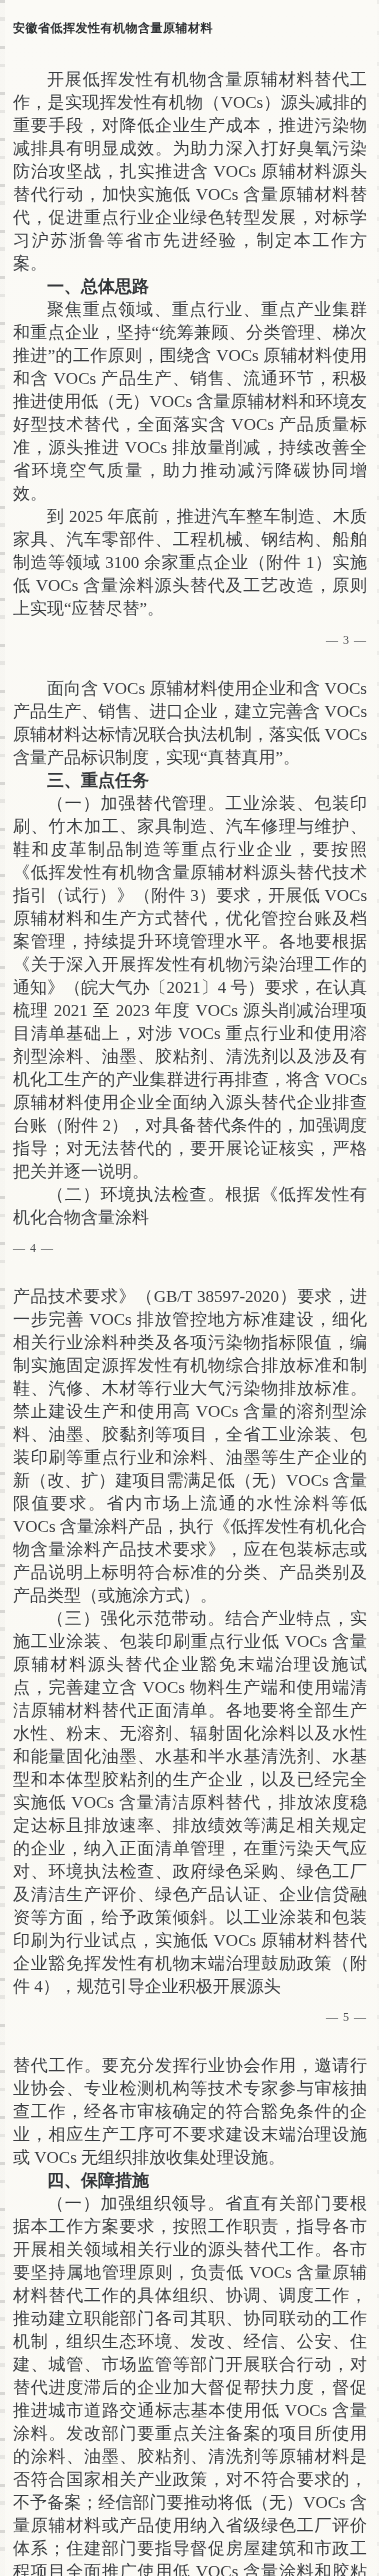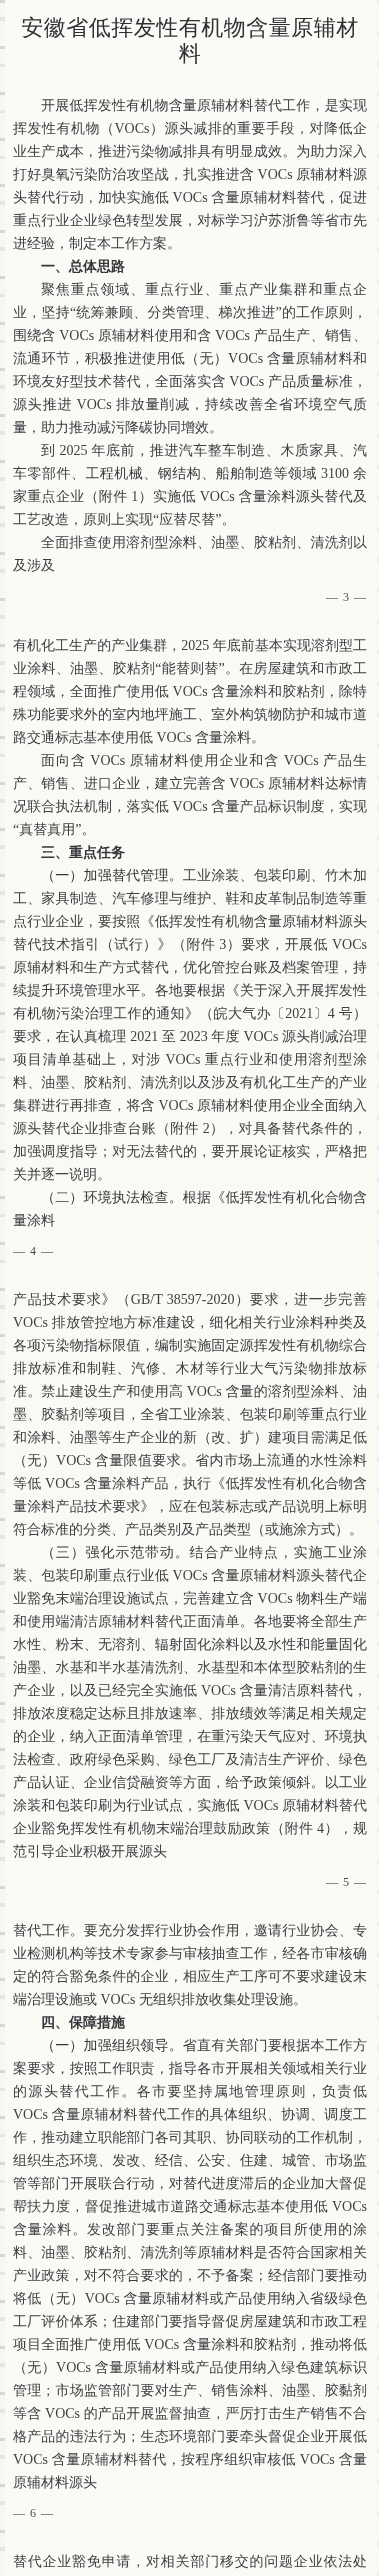--- a/index.html
+++ b/index.html
@@ -17,24 +17,24 @@
     opacity:.45;
   }
   .scan-edge-right{
     position:absolute;right:0;top:0;bottom:0;width:2.6px;pointer-events:none;
     background:repeating-linear-gradient(180deg,
       rgba(60,60,62,.20) 0 4.1px, rgba(60,60,62,.02) 4.1px 31px);
     opacity:.35;
   }
   .inner{padding:8.2px 13px 0 13px;}
   .doc-title{
-    font-size:22px;font-weight:400;text-align:center;line-height:26px;
+    font-size:12px;font-weight:700;line-height:26px;
     margin:7.2px 0 27px;color:#2e3134;letter-spacing:0.5px;
   }
-  .para,.heading{font-size:14px;line-height:23px;text-align:justify;}
+  .para,.heading{font-size:17px;line-height:23px;text-align:justify;}
   .para{text-indent:2em;}
   .para.cont{text-indent:0;}
   .heading{
     font-weight:700;text-indent:2em;
     font-family:Liberation Serif, serif;
     color:#34373a;
   }
   .lead{font-weight:400;color:#34373a;}
   .pagenum{
     font-size:12px;line-height:23px;margin:8.2px 0 25px;color:#4a4d50;
@@ -51,23 +51,21 @@
   <div class="scan-edge-right"></div>
   <div class="inner">
     <div class="doc-title">
       <div>安徽省低挥发性有机物含量原辅材料</div>
     </div>
     <div>
         <div class="para"><span>开展低挥发性有机物含量原辅材料替代工作，是实现挥发性有机物（VOCs）源头减排的重要手段，对降低企业生产成本，推进污染物减排具有明显成效。为助力深入打好臭氧污染防治攻坚战，扎实推进含 VOCs 原辅材料源头替代行动，加快实施低 VOCs 含量原辅材料替代，促进重点行业企业绿色转型发展，对标学习沪苏浙鲁等省市先进经验，制定本工作方案。</span></div>
         <div class="heading"><span>一、总体思路</span></div>
         <div class="para"><span>聚焦重点领域、重点行业、重点产业集群和重点企业，坚持“统筹兼顾、分类管理、梯次推进”的工作原则，围绕含 VOCs 原辅材料使用和含 VOCs 产品生产、销售、流通环节，积极推进使用低（无）VOCs 含量原辅材料和环境友好型技术替代，全面落实含 VOCs 产品质量标准，源头推进 VOCs 排放量削减，持续改善全省环境空气质量，助力推动减污降碳协同增效。</span></div>
         <div class="para"><span>到 2025 年底前，推进汽车整车制造、木质家具、汽车零部件、工程机械、钢结构、船舶制造等领域 3100 余家重点企业（附件 1）实施低 VOCs 含量涂料源头替代及工艺改造，原则上实现“应替尽替”。</span></div>
-        <div class="para"><span>全面排查使用溶剂型涂料、油墨、胶粘剂、清洗剂以及涉及</span></div>
         <div class="pagenum pn-right">— 3 —</div>
-        <div class="para cont"><span>有机化工生产的产业集群，2025 年底前基本实现溶剂型工业涂料、油墨、胶粘剂“能替则替”。在房屋建筑和市政工程领域，全面推广使用低 VOCs 含量涂料和胶粘剂，除特殊功能要求外的室内地坪施工、室外构筑物防护和城市道路交通标志基本使用低 VOCs 含量涂料。</span></div>
         <div class="para"><span>面向含 VOCs 原辅材料使用企业和含 VOCs 产品生产、销售、进口企业，建立完善含 VOCs 原辅材料达标情况联合执法机制，落实低 VOCs 含量产品标识制度，实现“真替真用”。</span></div>
         <div class="heading"><span>三、重点任务</span></div>
         <div class="para"><span class="lead">（一）加强替代管理。</span><span>工业涂装、包装印刷、竹木加工、家具制造、汽车修理与维护、鞋和皮革制品制造等重点行业企业，要按照《低挥发性有机物含量原辅材料源头替代技术指引（试行）》（附件 3）要求，开展低 VOCs 原辅材料和生产方式替代，优化管控台账及档案管理，持续提升环境管理水平。各地要根据《关于深入开展挥发性有机物污染治理工作的通知》（皖大气办〔2021〕4 号）要求，在认真梳理 2021 至 2023 年度 VOCs 源头削减治理项目清单基础上，对涉 VOCs 重点行业和使用溶剂型涂料、油墨、胶粘剂、清洗剂以及涉及有机化工生产的产业集群进行再排查，将含 VOCs 原辅材料使用企业全面纳入源头替代企业排查台账（附件 2），对具备替代条件的，加强调度指导；对无法替代的，要开展论证核实，严格把关并逐一说明。</span></div>
         <div class="para"><span class="lead">（二）环境执法检查。</span><span>根据《低挥发性有机化合物含量涂料</span></div>
         <div class="pagenum pn-left">— 4 —</div>
         <div class="para cont"><span>产品技术要求》（GB/T 38597-2020）要求，进一步完善 VOCs 排放管控地方标准建设，细化相关行业涂料种类及各项污染物指标限值，编制实施固定源挥发性有机物综合排放标准和制鞋、汽修、木材等行业大气污染物排放标准。禁止建设生产和使用高 VOCs 含量的溶剂型涂料、油墨、胶黏剂等项目，全省工业涂装、包装印刷等重点行业和涂料、油墨等生产企业的新（改、扩）建项目需满足低（无）VOCs 含量限值要求。省内市场上流通的水性涂料等低 VOCs 含量涂料产品，执行《低挥发性有机化合物含量涂料产品技术要求》，应在包装标志或产品说明上标明符合标准的分类、产品类别及产品类型（或施涂方式）。</span></div>
         <div class="para"><span class="lead">（三）强化示范带动。</span><span>结合产业特点，实施工业涂装、包装印刷重点行业低 VOCs 含量原辅材料源头替代企业豁免末端治理设施试点，完善建立含 VOCs 物料生产端和使用端清洁原辅材料替代正面清单。各地要将全部生产水性、粉末、无溶剂、辐射固化涂料以及水性和能量固化油墨、水基和半水基清洗剂、水基型和本体型胶粘剂的生产企业，以及已经完全实施低 VOCs 含量清洁原料替代，排放浓度稳定达标且排放速率、排放绩效等满足相关规定的企业，纳入正面清单管理，在重污染天气应对、环境执法检查、政府绿色采购、绿色工厂及清洁生产评价、绿色产品认证、企业信贷融资等方面，给予政策倾斜。以工业涂装和包装印刷为行业试点，实施低 VOCs 原辅材料替代企业豁免挥发性有机物末端治理鼓励政策（附件 4），规范引导企业积极开展源头</span></div>
         <div class="pagenum pn-right">— 5 —</div>
         <div class="para cont"><span>替代工作。要充分发挥行业协会作用，邀请行业协会、专业检测机构等技术专家参与审核抽查工作，经各市审核确定的符合豁免条件的企业，相应生产工序可不要求建设末端治理设施或 VOCs 无组织排放收集处理设施。</span></div>
         <div class="heading"><span>四、保障措施</span></div>

